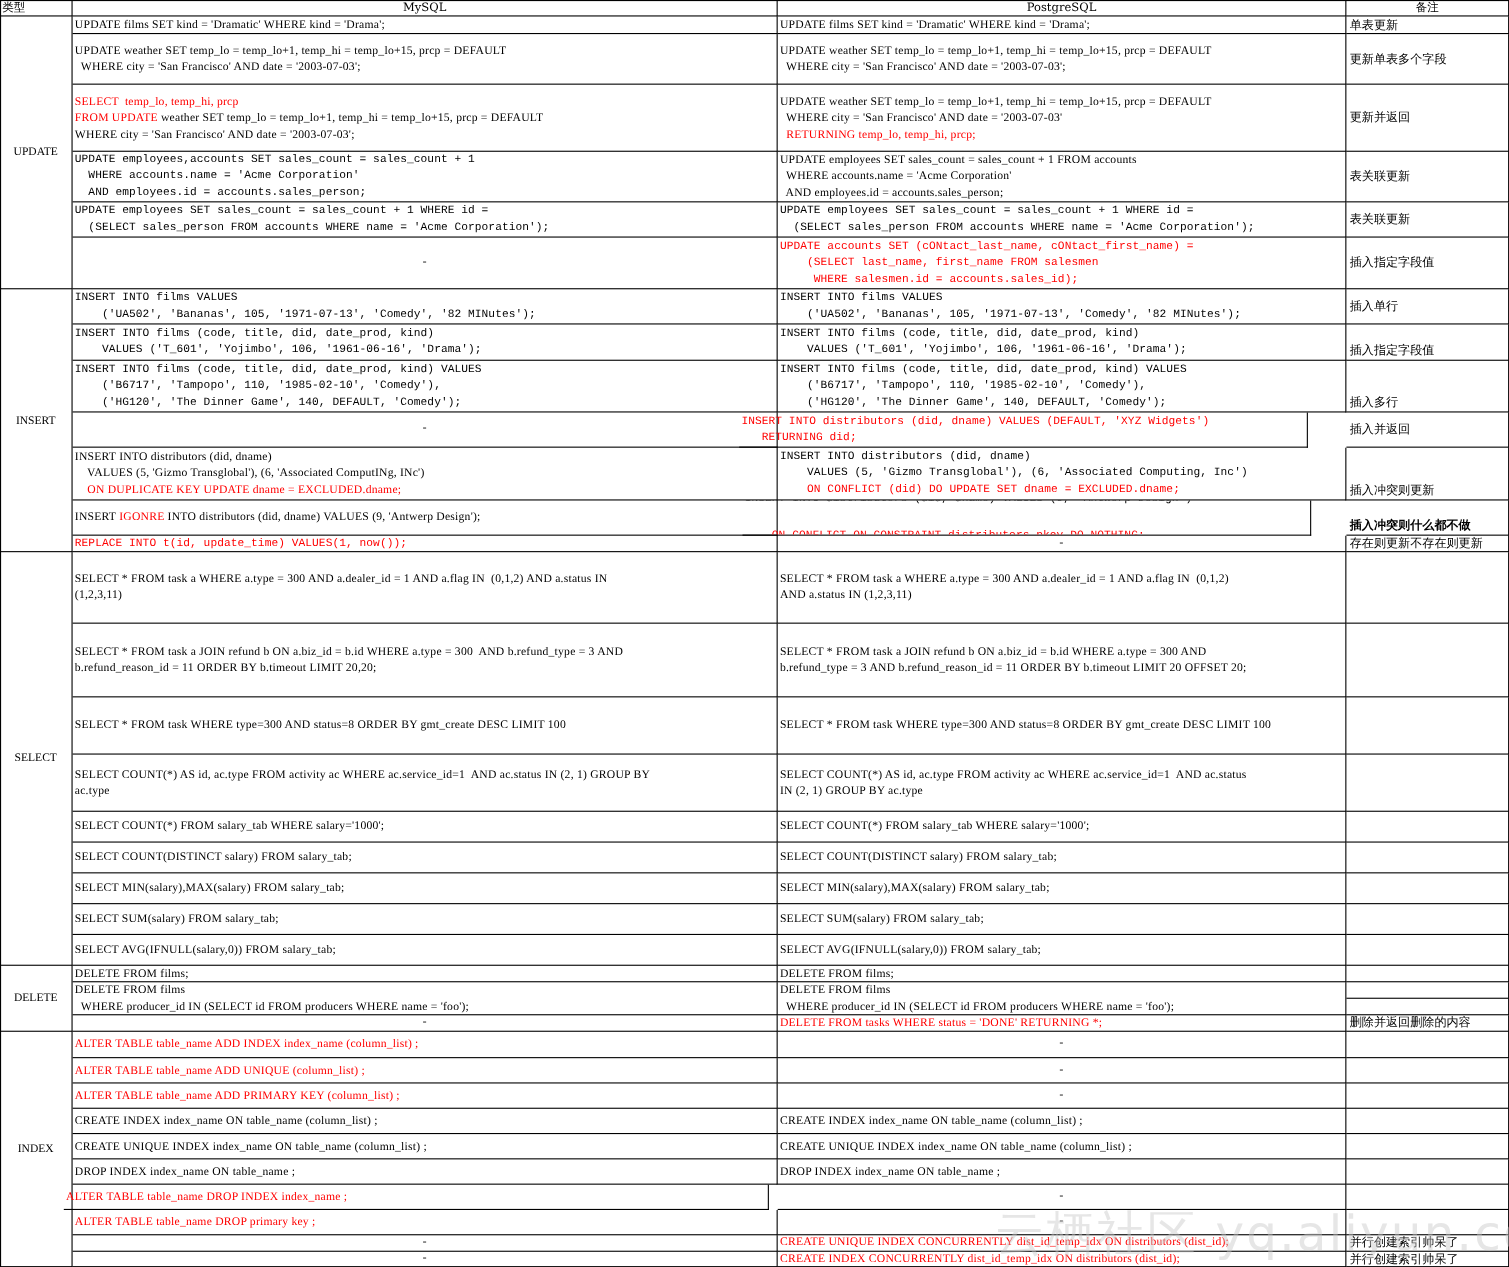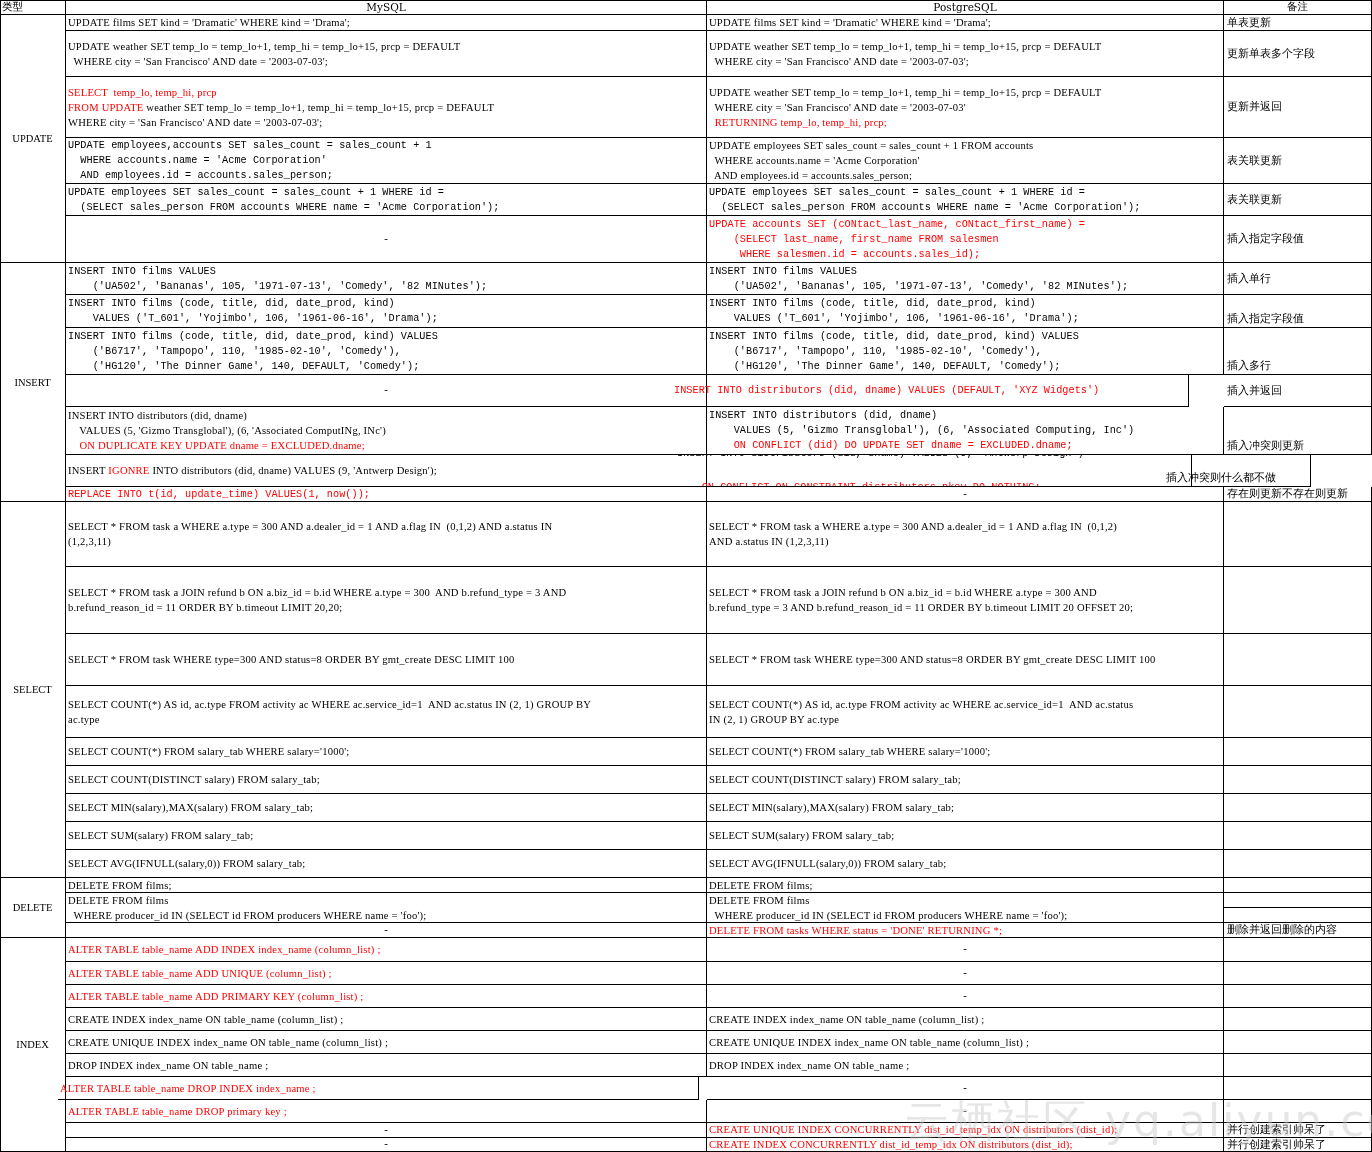--- a/index.html
+++ b/index.html
@@ -62,28 +62,28 @@
       <div class="cell code" style="left: 66px; top: 263px; width: 641px; height: 32px;"><span class="line">INSERT INTO films VALUES</span><span class="line">    ('UA502', 'Bananas', 105, '1971-07-13', 'Comedy', '82 MINutes');</span></div>
       <div class="cell code" style="left: 707px; top: 263px; width: 517px; height: 32px;"><span class="line">INSERT INTO films VALUES</span><span class="line">    ('UA502', 'Bananas', 105, '1971-07-13', 'Comedy', '82 MINutes');</span></div>
       <div class="cell note" style="left: 1224px; top: 263px; width: 148px; height: 32px;">插入单行</div>
       <div class="cell code" style="left: 66px; top: 295px; width: 641px; height: 33px;"><span class="line">INSERT INTO films (code, title, did, date_prod, kind)</span><span class="line">    VALUES ('T_601', 'Yojimbo', 106, '1961-06-16', 'Drama');</span></div>
       <div class="cell code" style="left: 707px; top: 295px; width: 517px; height: 33px;"><span class="line">INSERT INTO films (code, title, did, date_prod, kind)</span><span class="line">    VALUES ('T_601', 'Yojimbo', 106, '1961-06-16', 'Drama');</span></div>
       <div class="cell note bottom" style="left: 1224px; top: 295px; width: 148px; height: 33px;">插入指定字段值</div>
       <div class="cell code" style="left: 66px; top: 328px; width: 641px; height: 47px;"><span class="line">INSERT INTO films (code, title, did, date_prod, kind) VALUES</span><span class="line">    ('B6717', 'Tampopo', 110, '1985-02-10', 'Comedy'),</span><span class="line">    ('HG120', 'The Dinner Game', 140, DEFAULT, 'Comedy');</span></div>
       <div class="cell code" style="left: 707px; top: 328px; width: 517px; height: 47px;"><span class="line">INSERT INTO films (code, title, did, date_prod, kind) VALUES</span><span class="line">    ('B6717', 'Tampopo', 110, '1985-02-10', 'Comedy'),</span><span class="line">    ('HG120', 'The Dinner Game', 140, DEFAULT, 'Comedy');</span></div>
       <div class="cell note bottom" style="left: 1224px; top: 328px; width: 148px; height: 47px;">插入多行</div>
       <div class="cell code dash" style="left: 66px; top: 375px; width: 641px; height: 32px;"><span>-</span></div>
-      <div class="cell code" style="left: 672px; top: 375px; width: 517px; height: 32px;"><span class="line red">INSERT INTO distributors (did, dname) VALUES (DEFAULT, 'XYZ Widgets')</span></div>
+      <div class="cell code" style="left: 672px; top: 375px; width: 517px; height: 32px;"><span class="line red">INSERT INTO distributors (did, dname) VALUES (DEFAULT, 'XYZ Widgets')</span><span class="line red">   RETURNING did;</span></div>
       <div class="cell note" style="left: 1224px; top: 375px; width: 148px; height: 32px;">插入并返回</div>
       <div class="cell code narrow" style="left: 66px; top: 407px; width: 641px; height: 48px;"><span class="line">INSERT INTO distributors (did, dname)</span><span class="line">    VALUES (5, 'Gizmo Transglobal'), (6, 'Associated ComputINg, INc')</span><span class="line red">    ON DUPLICATE KEY UPDATE dname = EXCLUDED.dname;</span></div>
       <div class="cell code" style="left: 707px; top: 407px; width: 517px; height: 48px;"><span class="line">INSERT INTO distributors (did, dname)</span><span class="line">    VALUES (5, 'Gizmo Transglobal'), (6, 'Associated Computing, Inc')</span><span class="line red">    ON CONFLICT (did) DO UPDATE SET dname = EXCLUDED.dname;</span></div>
       <div class="cell note bottom" style="left: 1224px; top: 407px; width: 148px; height: 48px;">插入冲突则更新</div>
       <div class="cell code narrow" style="left: 66px; top: 455px; width: 641px; height: 32px;"><span class="line"><span>INSERT </span><span class="red">IGONRE</span><span> INTO distributors (did, dname) VALUES (9, 'Antwerp Design');</span></span></div>
       <div class="cell code" style="left: 675px; top: 455px; width: 517px; height: 32px; gap: 19px;"><span class="line">INSERT INTO distributors (did, dname) VALUES (9, 'Antwerp Design')</span><span class="line red">    ON CONFLICT ON CONSTRAINT distributors_pkey DO NOTHING;</span></div>
-      <div class="cell note bottom" style="left: 1163px; top: 455px; width: 148px; height: 32px;">插入冲突则什么都不做</div>
+      <div class="cell note bottom" style="left: 1224px; top: 455px; width: 148px; height: 32px; font-weight: bold;">插入冲突则什么都不做</div>
       <div class="cell code" style="left: 66px; top: 487px; width: 641px; height: 15px;"><span class="line red">REPLACE INTO t(id, update_time) VALUES(1, now());</span></div>
       <div class="cell code dash" style="left: 707px; top: 487px; width: 517px; height: 15px;"><span>-</span></div>
       <div class="cell note" style="left: 1224px; top: 487px; width: 148px; height: 15px;">存在则更新不存在则更新</div>
       <div class="cell code narrow" style="left: 66px; top: 502px; width: 641px; height: 65px;"><span class="line">SELECT * FROM task a WHERE a.type = 300 AND a.dealer_id = 1 AND a.flag IN  (0,1,2) AND a.status IN</span><span class="line">(1,2,3,11)</span></div>
       <div class="cell code narrow" style="left: 707px; top: 502px; width: 517px; height: 65px;"><span class="line">SELECT * FROM task a WHERE a.type = 300 AND a.dealer_id = 1 AND a.flag IN  (0,1,2)</span><span class="line">AND a.status IN (1,2,3,11)</span></div>
       <div class="cell note" style="left: 1224px; top: 502px; width: 148px; height: 65px;"></div>
       <div class="cell code narrow" style="left: 66px; top: 567px; width: 641px; height: 67px;"><span class="line">SELECT * FROM task a JOIN refund b ON a.biz_id = b.id WHERE a.type = 300  AND b.refund_type = 3 AND</span><span class="line">b.refund_reason_id = 11 ORDER BY b.timeout LIMIT 20,20;</span></div>
       <div class="cell code narrow" style="left: 707px; top: 567px; width: 517px; height: 67px;"><span class="line">SELECT * FROM task a JOIN refund b ON a.biz_id = b.id WHERE a.type = 300 AND</span><span class="line">b.refund_type = 3 AND b.refund_reason_id = 11 ORDER BY b.timeout LIMIT 20 OFFSET 20;</span></div>
       <div class="cell note" style="left: 1224px; top: 567px; width: 148px; height: 67px;"></div>
       <div class="cell code narrow" style="left: 66px; top: 634px; width: 641px; height: 52px;"><span class="line">SELECT * FROM task WHERE type=300 AND status=8 ORDER BY gmt_create DESC LIMIT 100</span></div>

